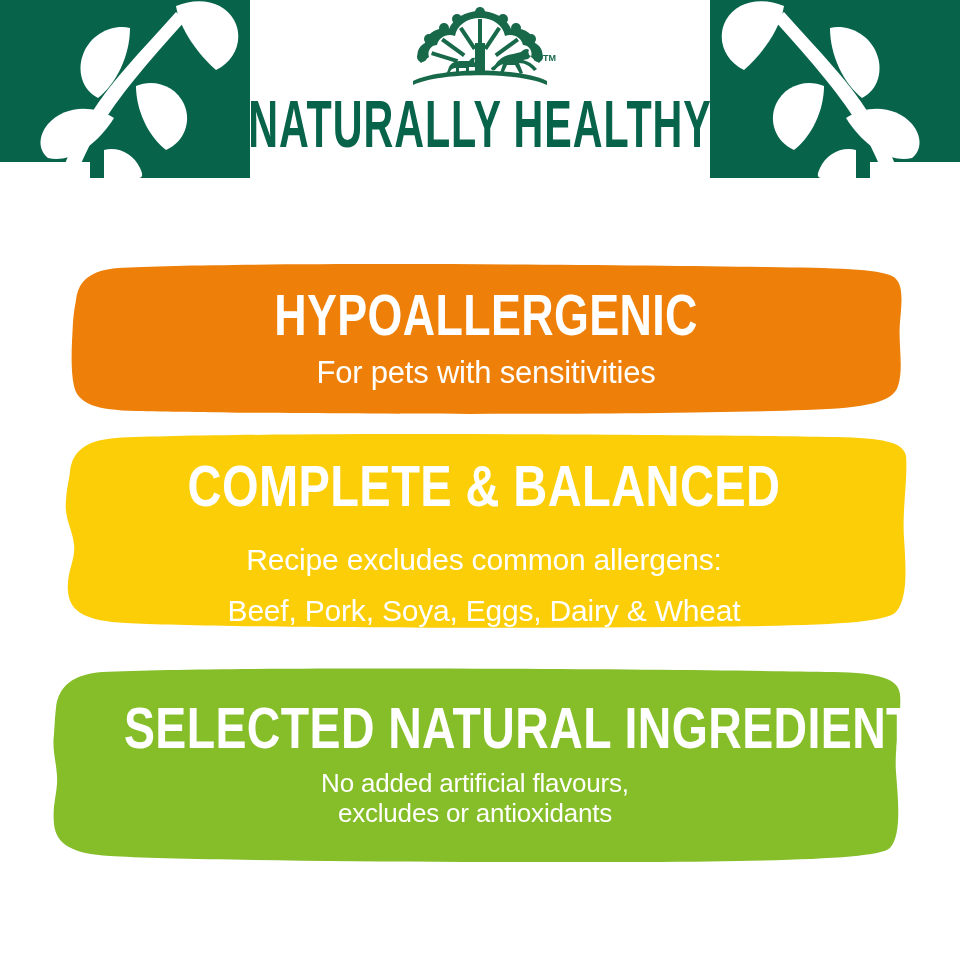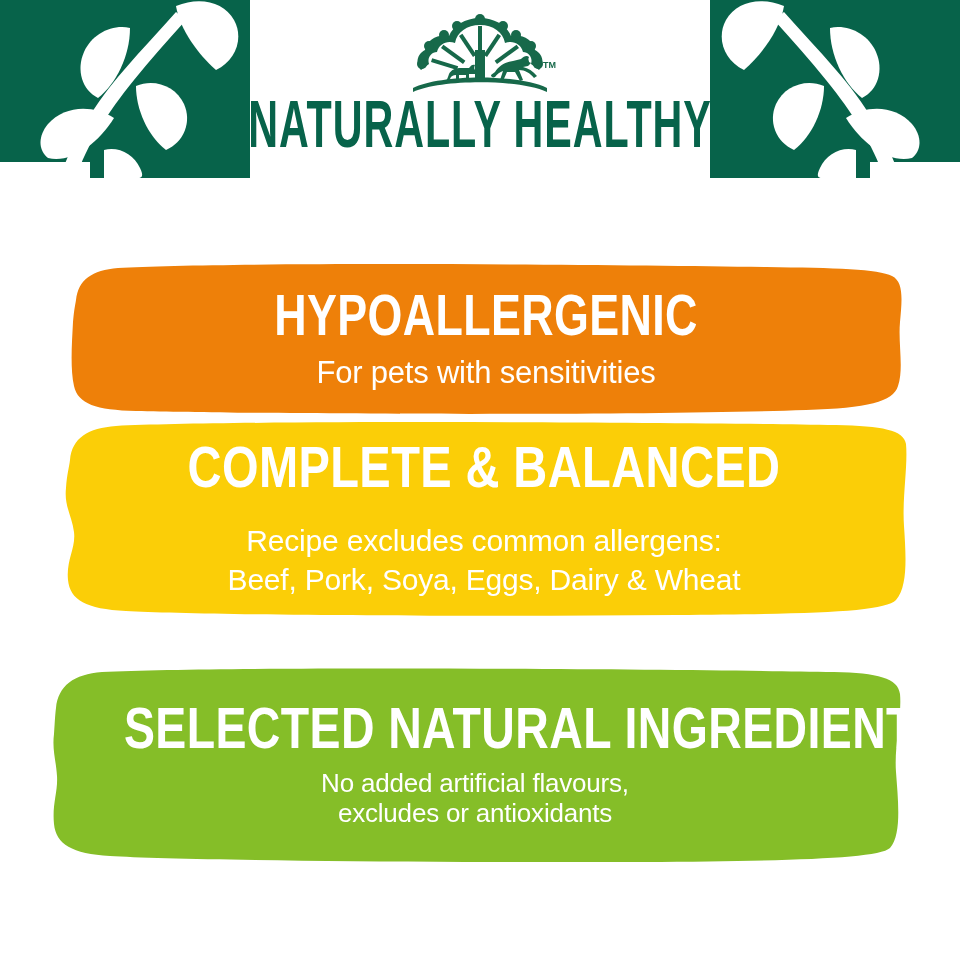--- a/index.html
+++ b/index.html
@@ -29,21 +29,21 @@
     width: 250px;
     height: 178px;
     pointer-events: none;
   }
   .corner-foliage.left  { left: 0; }
   .corner-foliage.right { right: 0; transform: scaleX(-1); }
 
   .brand-logo {
     position: absolute;
     left: 50%;
-    top: 12px;
+    top: 5px;
     transform: translateX(-50%);
     width: 170px;
     height: 86px;
   }
 
   .brand-title {
     position: absolute;
     left: 0;
     right: 0;
     top: 86px;
@@ -103,23 +103,24 @@
     top: 264px;
     width: 840px;
     height: 150px;
   }
   #banner-hypoallergenic .banner-heading { font-size: 57px; }
   #banner-hypoallergenic .banner-sub { font-size: 31px; margin-top: 11px; }
 
   
   #banner-complete {
     left: 56px;
-    top: 420px;
+    top: 432px;
     width: 856px;
     height: 196px;
+    justify-content: flex-end;
   }
   #banner-complete .banner-heading { font-size: 57px; }
   #banner-complete .banner-sub { font-size: 30px; margin-top: 28px; }
 
   
   #banner-ingredients {
     left: 44px;
     top: 666px;
     width: 862px;
     height: 196px;
@@ -256,21 +257,21 @@
     <svg class="blob" viewBox="0 0 856 196" preserveAspectRatio="none" aria-hidden="true">
       <path d="M14,40 C 16,18 32,8 60,6 C 180,0 600,2 780,5 C 826,6 848,10 850,24
                C 852,46 846,78 848,106 C 850,136 852,166 840,180
                C 828,192 760,194 620,195 C 400,197 140,195 70,191
                C 30,189 14,180 12,160 C 10,140 20,128 18,112
                C 16,96 8,86 10,68 C 11,54 13,48 14,40 Z" fill="#FBCE07"></path>
     </svg>
     <div class="banner-text">
       <div class="banner-heading" style="transform: scaleX(0.824766);">COMPLETE &amp; BALANCED</div>
       <div class="banner-sub">Recipe excludes common allergens:</div>
-      <div class="banner-sub" style="margin-top:4px;">Beef, Pork, Soya, Eggs, Dairy &amp; Wheat</div>
+      <div class="banner-sub" style="margin-top:16px;">Beef, Pork, Soya, Eggs, Dairy &amp; Wheat</div>
     </div>
   </div>
 
   <div class="banner" id="banner-ingredients">
     <svg class="blob" viewBox="0 0 862 196" preserveAspectRatio="none" aria-hidden="true">
       <path d="M12,42 C 14,20 30,8 58,6 C 190,0 620,3 790,6 C 834,7 854,12 856,28
                C 858,50 850,80 852,106 C 854,134 858,168 846,182
                C 834,193 740,195 600,196 C 380,197 130,194 66,190
                C 28,188 12,178 10,158 C 8,138 14,126 13,110
                C 12,94 8,84 10,68 C 11,54 11,50 12,42 Z" fill="#85BE28"></path>

